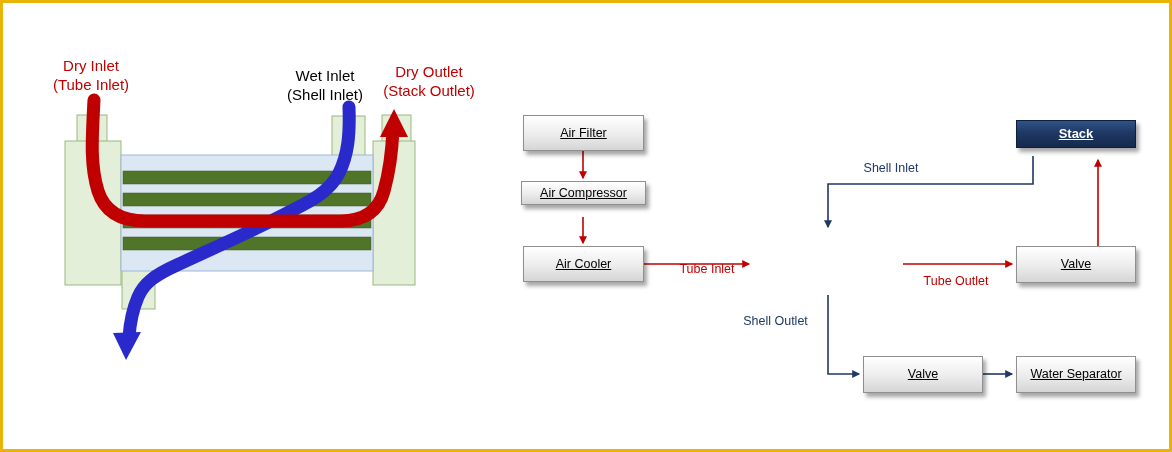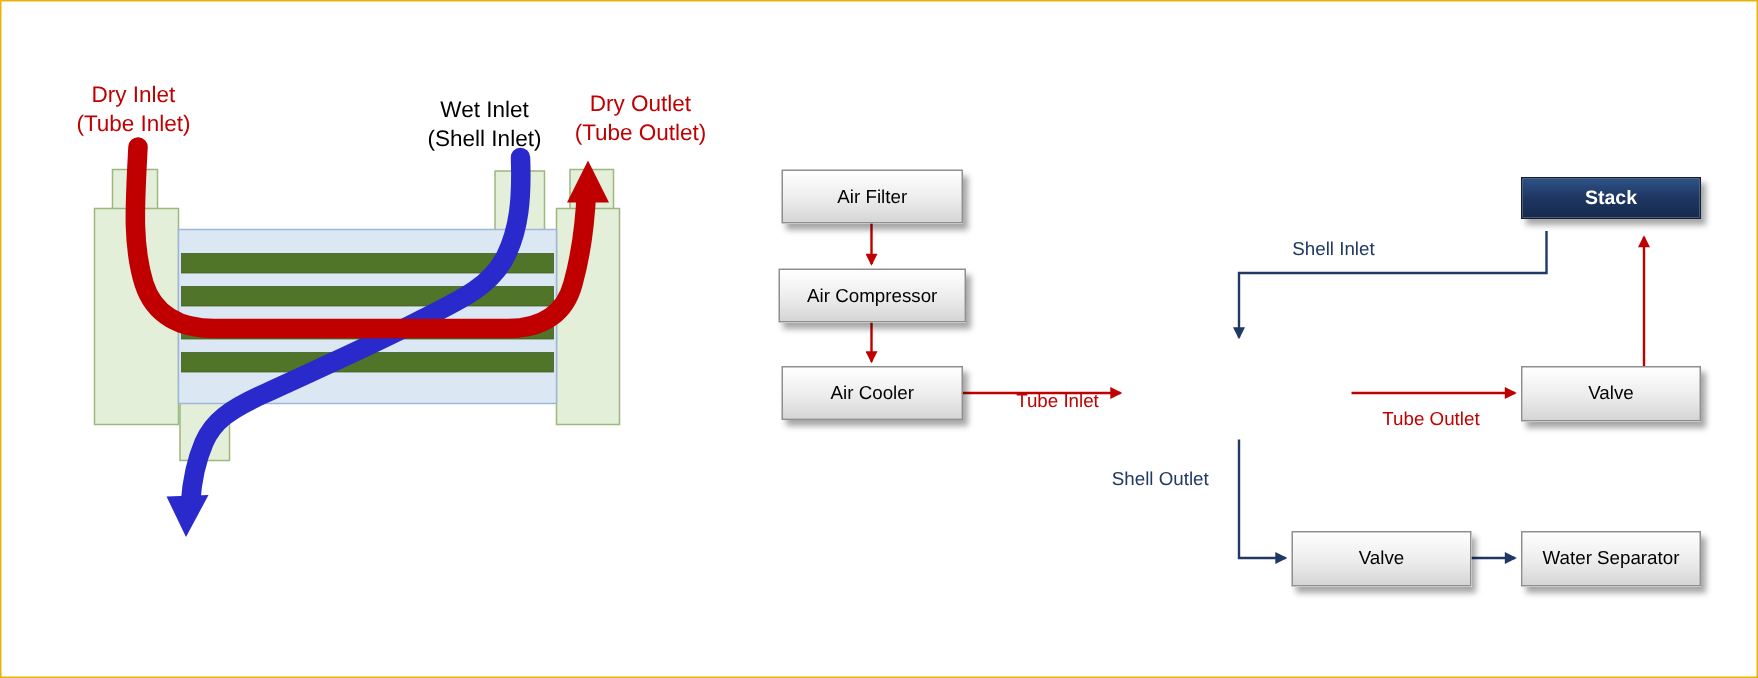--- a/index.html
+++ b/index.html
@@ -1,31 +1,31 @@
 <!DOCTYPE html>
 <html><head>
 <meta charset="utf-8">
 <style>
   * { margin:0; padding:0; box-sizing:border-box; }
   body { font-family:"Liberation Sans", sans-serif; background:#ffffff; }
   .page { position:relative; width:1172px; height:452px; background:#ffffff;
-          border:1px solid #eab308; overflow:hidden; }
+          border:3px solid #eab308; overflow:hidden; }
   svg.canvas { position:absolute; left:0; top:0; }
 
   
   .ill-label { position:absolute; text-align:center; font-size:15px; line-height:19px; }
   .ill-label.dry { color:#C00000; }
   .ill-label.wet { color:#000000; }
 
   
   .node { position:absolute; display:flex; align-items:center; justify-content:center;
           text-align:center; font-size:12.5px; color:#000;
           border:1px solid #8f8f8f;
           background:linear-gradient(180deg,#ffffff 0%,#ececec 55%,#d5d5d5 100%);
-          box-shadow:3px 4px 4px rgba(0,0,0,0.35); }
+          box-shadow:3px 4px 4px rgba(0,0,0,0.35);text-decoration:underline; }
   .node span { display:block; line-height:1.3; }
   .node.dark { background:linear-gradient(180deg,#2e5387 0%,#1f3864 45%,#152a4c 100%);
                border:1px solid #0e1e3c; color:#ffffff; font-weight:700; font-size:13px; }
 
   
   .edge-label { position:absolute; text-align:center; font-size:12.5px; }
   .edge-label.dry { color:#C00000; }
   .edge-label.wet { color:#1F3864; }
 </style>
 </head>
@@ -85,27 +85,27 @@
   <div class="ill-label dry" style="left:28px; top:53px; width:120px;">
     <span>Dry Inlet</span><br>
     <span>(Tube Inlet)</span>
   </div>
   <div class="ill-label wet" style="left:262px; top:63px; width:120px;">
     <span>Wet Inlet</span><br>
     <span>(Shell Inlet)</span>
   </div>
   <div class="ill-label dry" style="left:366px; top:59px; width:120px;">
     <span>Dry Outlet</span><br>
-    <span>(Tube Outlet)</span>
+    <span>(Stack Outlet)</span>
   </div>
 
   <div class="node" style="left:520px; top:112px; width:121px; height:36px;">
     <span>Air Filter</span>
   </div>
-  <div class="node" style="left:518px; top:178px; width:125px; height:36px;">
+  <div class="node" style="left:518px; top:178px; width:125px; height:24px;">
     <span>Air Compressor</span>
   </div>
   <div class="node" style="left:520px; top:243px; width:121px; height:36px;">
     <span>Air Cooler</span>
   </div>
   <div class="node dark" style="left:1013px; top:117px; width:120px; height:28px;">
     <span>Stack</span>
   </div>
   <div class="node" style="left:1013px; top:243px; width:120px; height:37px;">
     <span>Valve</span>

